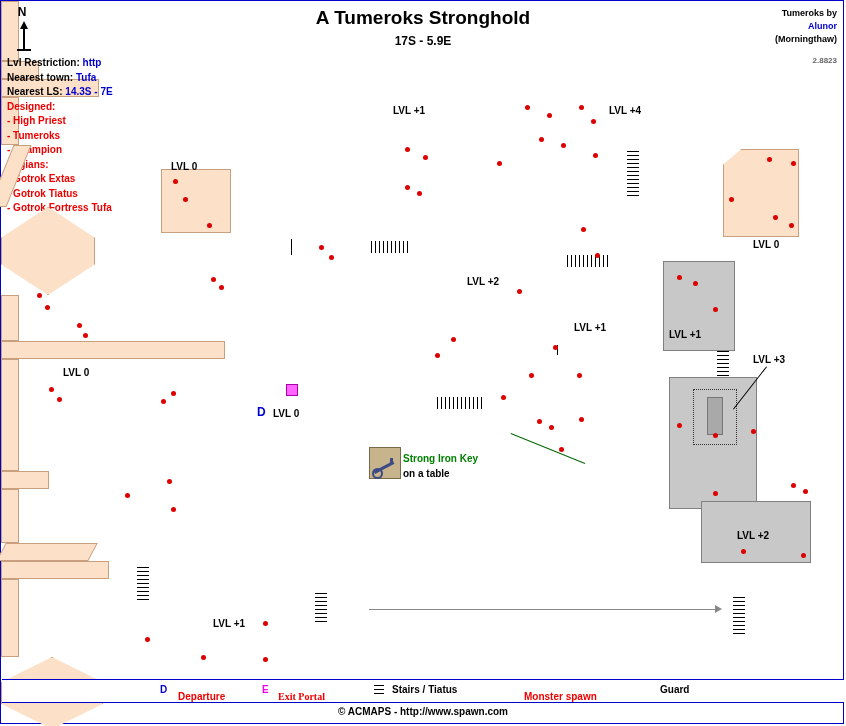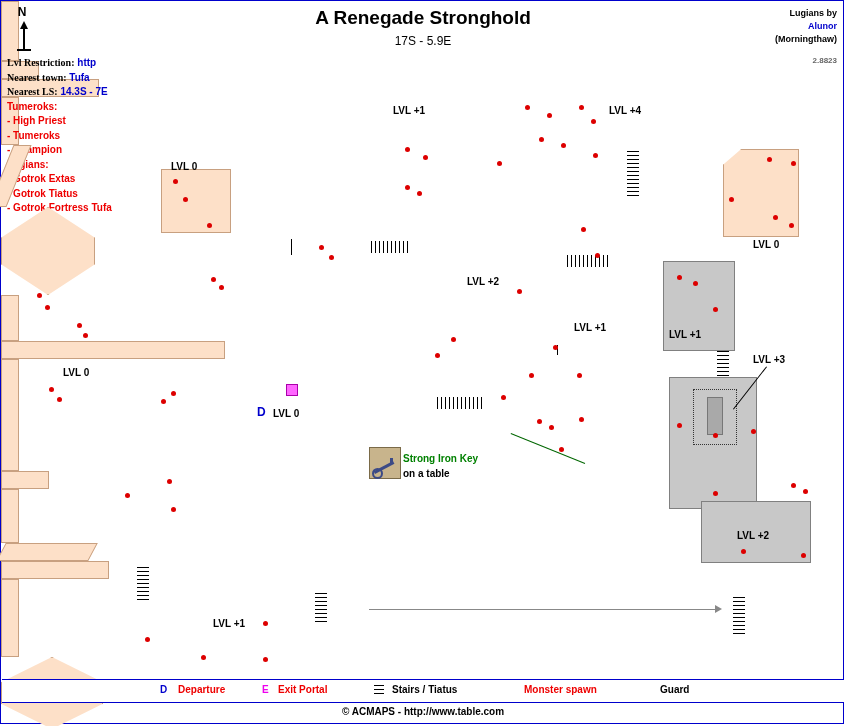--- a/index.html
+++ b/index.html
@@ -18,42 +18,42 @@
   }
   .abs { position:absolute; }
 
   
   #title {
     position:absolute; left:0; top:6px; width:844px; text-align:center;
     font-size:19px; font-weight:bold; color:#000;
   }
   #subtitle {
     position:absolute; left:0; top:33px; width:844px; text-align:center;
-    font-size:12px; font-weight:normal; color:#000;
+    font-size:12px; font-weight:bold; color:#000;
   }
   #credits {
     position:absolute; right:6px; top:6px; text-align:right;
     font-size:9px; font-weight:bold; color:#000; line-height:13px;
   }
   #credits .author { color:#0000cc; }
   #datestamp {
     position:absolute; right:6px; top:55px; font-size:8px; font-weight:bold; color:#666;
   }
 
   
   #compass { position:absolute; left:8px; top:4px; width:26px; height:46px; }
   #compass .n { font-size:12px; font-weight:bold; text-align:center; }
   #compass .arrow { position:absolute; left:11px; top:16px; width:0;height:0;
       border-left:4px solid transparent;border-right:4px solid transparent;border-bottom:8px solid #000;}
   #compass .shaft { position:absolute; left:14px; top:22px; width:2px; height:22px; background:#000; }
   #compass .base { position:absolute; left:8px; top:44px; width:14px; height:2px; background:#000; }
 
   
   #info { position:absolute; left:6px; top:55px; font-size:10px; font-weight:bold; line-height:14.5px; }
-  #info .k { color:#000;font-family:Liberation Serif, serif; }
+  #info .k { color:#000; }
   #info .v { color:#0000cc; }
   #info .red { color:#ee0000; }
 
   
   .room { position:absolute; }
   .gray  { background:#c8c8c8; border:1px solid #808080; }
   .peach { background:#fde0c8; border:1px solid #c8a080; }
   .corr-peach { background:#fde0c8; border:1px solid #c8a080; }
   .diamond-peach {
     background:#fde0c8; border:1px solid #c8a080;
@@ -99,56 +99,56 @@
 
   
   #legend {
     position:absolute; left:1px; top:678px; width:842px; height:22px;
     border-top:1px solid #0000cc; border-bottom:1px solid #0000cc;
     background:#ffffff;
   }
   #legend .item { position:absolute; top:4px; font-size:10px; font-weight:bold; }
   .lg-d { color:#0000cc; }
   .lg-e { color:#ee00ee; }
-  .lg-red { color:#ee0000; }
+  .lg-red { color:#ee0000;margin-top:7px; }
   #footer {
     position:absolute; left:0; top:705px; width:844px; text-align:center;
     font-size:10px; font-weight:bold; color:#000;
   }
 </style>
 </head>
 <body>
 
 <div id="map-frame">
 
-  <div id="title">A Renegade Stronghold</div>
+  <div id="title">A Tumeroks Stronghold</div>
   <div id="subtitle">17S - 5.9E</div>
 
   <div id="credits">
-    <div>Lugians by</div>
+    <div>Tumeroks by</div>
     <div class="author">Alunor</div>
     <div>(Morningthaw)</div>
   </div>
   <div id="datestamp">2.8823</div>
 
   <div id="compass">
     <div class="n">N</div>
     <div class="arrow"></div>
       <div class="shaft"></div>
       <div class="base"></div>
   </div>
 
   <div id="info">
     <div><span class="k">Lvl Restriction:</span>
          <span class="v">http</span></div>
     <div><span class="k">Nearest town:</span>
          <span class="v">Tufa</span></div>
     <div><span class="k">Nearest LS:</span>
          <span class="v">14.3S - 7E</span></div>
-    <div class="red">Tumeroks:</div>
+    <div class="red">Designed:</div>
     <div class="red">- High Priest</div>
     <div class="red">- Tumeroks</div>
     <div class="red">- Champion</div>
     <div class="red">Lugians:</div>
     <div class="red">- Gotrok Extas</div>
     <div class="red">- Gotrok Tiatus</div>
     <div class="red">- Gotrok Fortress Tufa</div>
   </div>
 
   <div class="room peach" style="left:160px;top:168px;width:68px;height:62px;"></div>
@@ -291,24 +291,24 @@
   <div class="dot" style="left:790px;top:482px;"></div>
   <div class="dot" style="left:802px;top:488px;"></div>
   <div class="dot" style="left:740px;top:548px;"></div>
   <div class="dot" style="left:800px;top:552px;"></div>
 
   <div id="legend">
     <div class="item lg-d" style="left:158px;">D</div>
     <div class="item lg-red" style="left:176px;">Departure</div>
 
     <div class="item lg-e" style="left:260px;">E</div>
-    <div class="item lg-red" style="left:276px;">Exit Portal</div>
+    <div class="item lg-red" style="left:276px;font-family:Liberation Serif, serif;">Exit Portal</div>
 
     <div class="stairs-v" style="left:372px;top:5px;width:10px;height:12px;"></div>
     <div class="item" style="left:390px;color:#000;">Stairs / Tiatus</div>
 
     <div class="item lg-red" style="left:522px;">Monster spawn</div>
 
     <div class="item" style="left:658px;color:#000;">Guard</div>
   </div>
 
-  <div id="footer">© ACMAPS - http://www.table.com</div>
+  <div id="footer">© ACMAPS - http://www.spawn.com</div>
 </div>
 
 </body></html>

